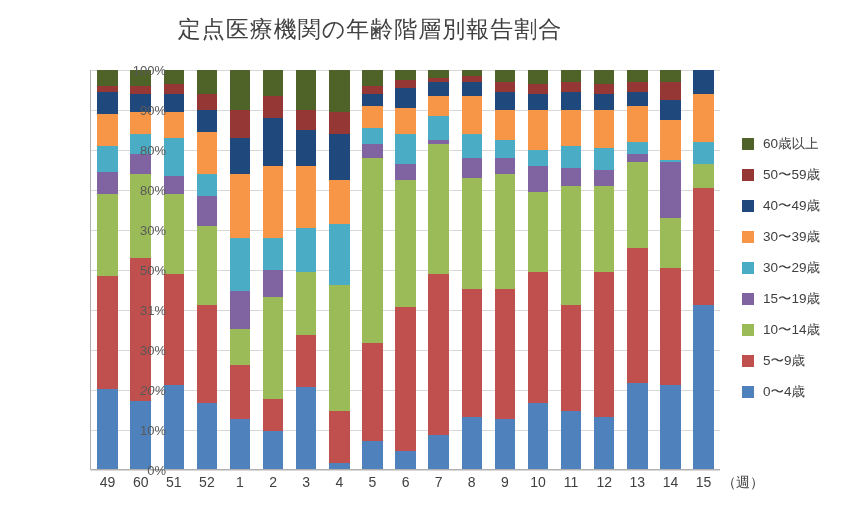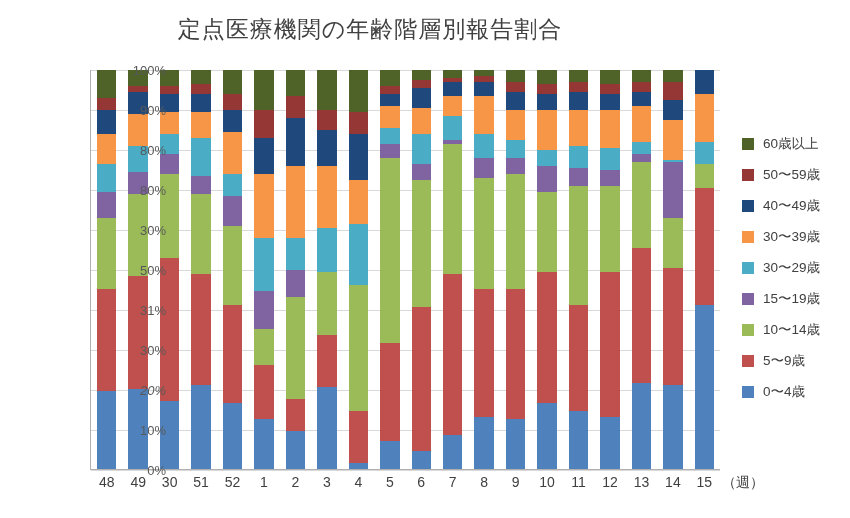--- a/index.html
+++ b/index.html
@@ -140,34 +140,20 @@
         <div class="gridline" style="top: 200px;"></div>
         <div class="gridline" style="top: 160px;"></div>
         <div class="gridline" style="top: 120px;"></div>
         <div class="gridline" style="top: 80px;"></div>
         <div class="gridline" style="top: 40px;"></div>
         <div class="gridline" style="top: 0px;"></div>
       </div>
     <div id="bars">
         <div class="bar-col">
           <div class="bar-stack">
-            <div class="seg" style="height: 19.5%; background: rgb(79, 129, 189);"></div>
-            <div class="seg" style="height: 25.5%; background: rgb(192, 80, 77);"></div>
-            <div class="seg" style="height: 18%; background: rgb(155, 187, 89);"></div>
-            <div class="seg" style="height: 6.5%; background: rgb(128, 100, 162);"></div>
-            <div class="seg" style="height: 7%; background: rgb(75, 172, 198);"></div>
-            <div class="seg" style="height: 7.5%; background: rgb(247, 150, 70);"></div>
-            <div class="seg" style="height: 6%; background: rgb(31, 73, 125);"></div>
-            <div class="seg" style="height: 3%; background: rgb(149, 55, 53);"></div>
-            <div class="seg" style="height: 7%; background: rgb(79, 98, 40);"></div>
-          </div>
-          <div class="xtick-label">48</div>
-        </div>
-        <div class="bar-col">
-          <div class="bar-stack">
             <div class="seg" style="height: 20%; background: rgb(79, 129, 189);"></div>
             <div class="seg" style="height: 28.5%; background: rgb(192, 80, 77);"></div>
             <div class="seg" style="height: 20.5%; background: rgb(155, 187, 89);"></div>
             <div class="seg" style="height: 5.5%; background: rgb(128, 100, 162);"></div>
             <div class="seg" style="height: 6.5%; background: rgb(75, 172, 198);"></div>
             <div class="seg" style="height: 8%; background: rgb(247, 150, 70);"></div>
             <div class="seg" style="height: 5.5%; background: rgb(31, 73, 125);"></div>
             <div class="seg" style="height: 1.5%; background: rgb(149, 55, 53);"></div>
             <div class="seg" style="height: 4%; background: rgb(79, 98, 40);"></div>
           </div>
@@ -178,21 +164,21 @@
             <div class="seg" style="height: 17%; background: rgb(79, 129, 189);"></div>
             <div class="seg" style="height: 36%; background: rgb(192, 80, 77);"></div>
             <div class="seg" style="height: 21%; background: rgb(155, 187, 89);"></div>
             <div class="seg" style="height: 5%; background: rgb(128, 100, 162);"></div>
             <div class="seg" style="height: 5%; background: rgb(75, 172, 198);"></div>
             <div class="seg" style="height: 5.5%; background: rgb(247, 150, 70);"></div>
             <div class="seg" style="height: 4.5%; background: rgb(31, 73, 125);"></div>
             <div class="seg" style="height: 2%; background: rgb(149, 55, 53);"></div>
             <div class="seg" style="height: 4%; background: rgb(79, 98, 40);"></div>
           </div>
-          <div class="xtick-label">30</div>
+          <div class="xtick-label">60</div>
         </div>
         <div class="bar-col">
           <div class="bar-stack">
             <div class="seg" style="height: 21%; background: rgb(79, 129, 189);"></div>
             <div class="seg" style="height: 28%; background: rgb(192, 80, 77);"></div>
             <div class="seg" style="height: 20%; background: rgb(155, 187, 89);"></div>
             <div class="seg" style="height: 4.5%; background: rgb(128, 100, 162);"></div>
             <div class="seg" style="height: 9.5%; background: rgb(75, 172, 198);"></div>
             <div class="seg" style="height: 6.5%; background: rgb(247, 150, 70);"></div>
             <div class="seg" style="height: 4.5%; background: rgb(31, 73, 125);"></div>

